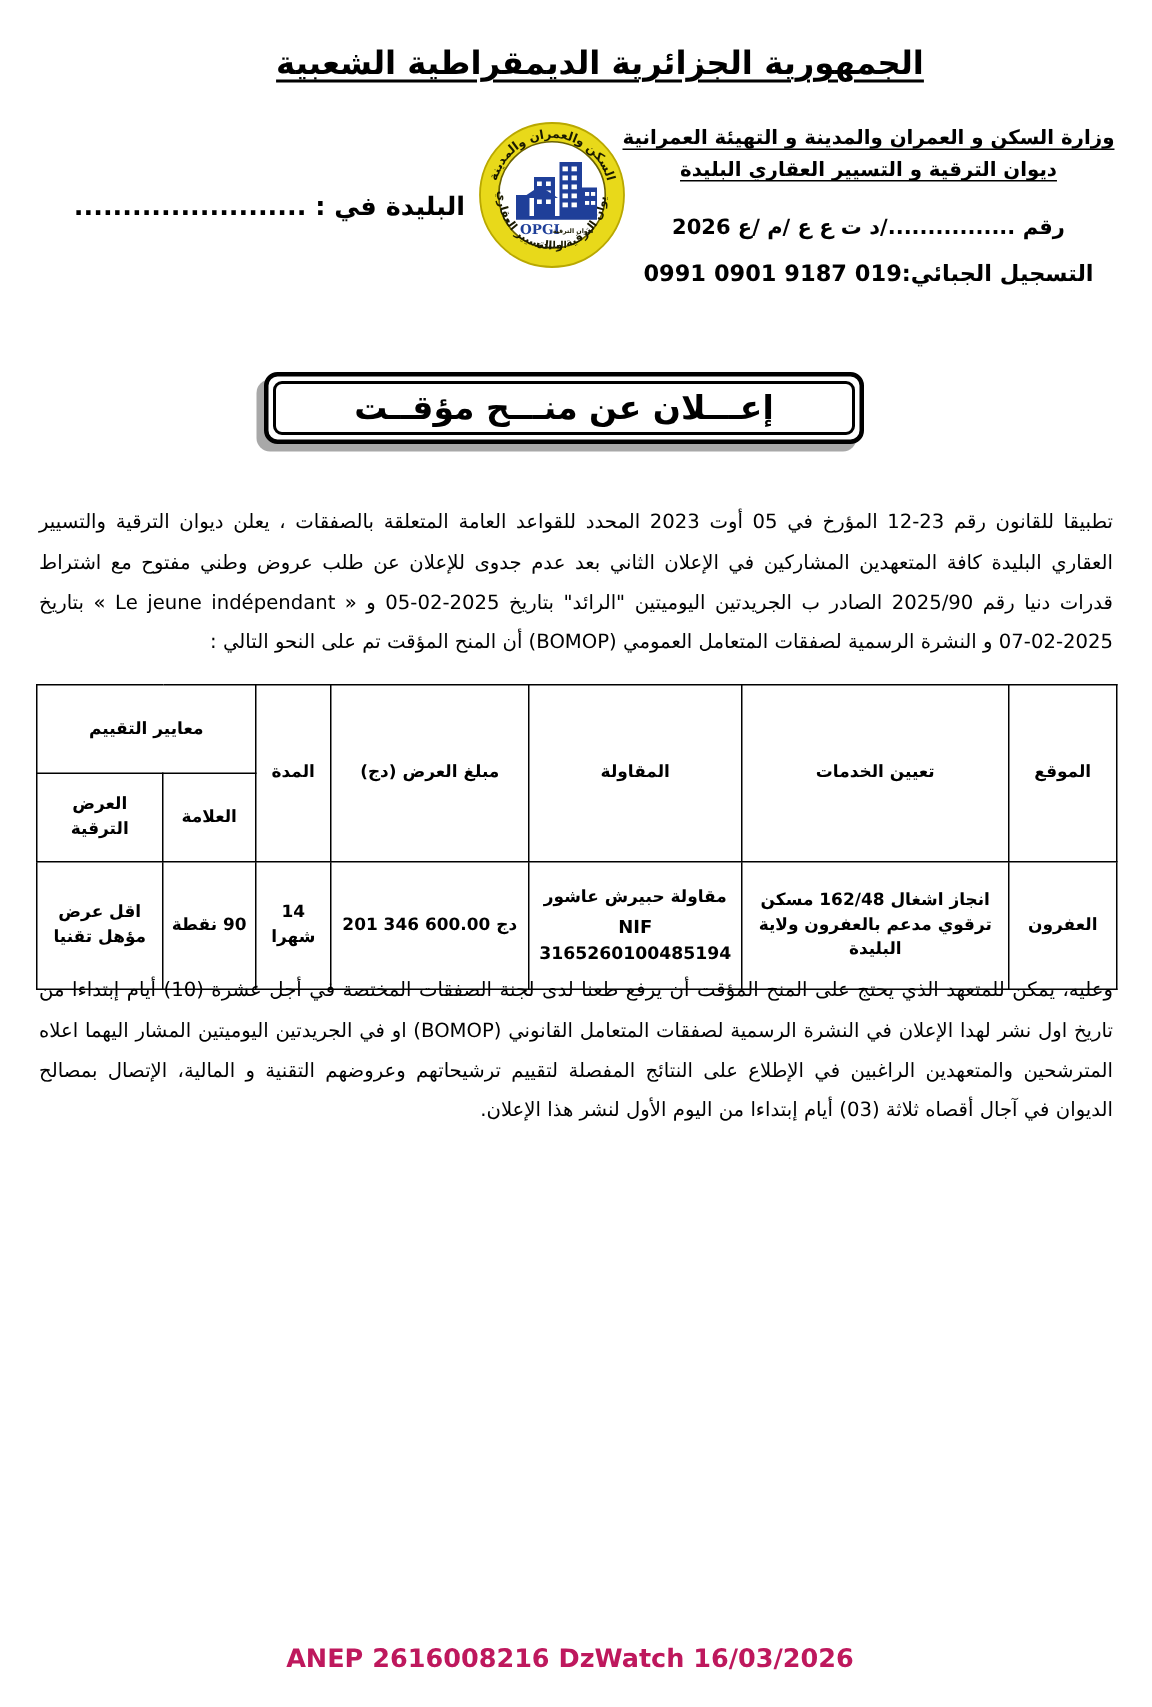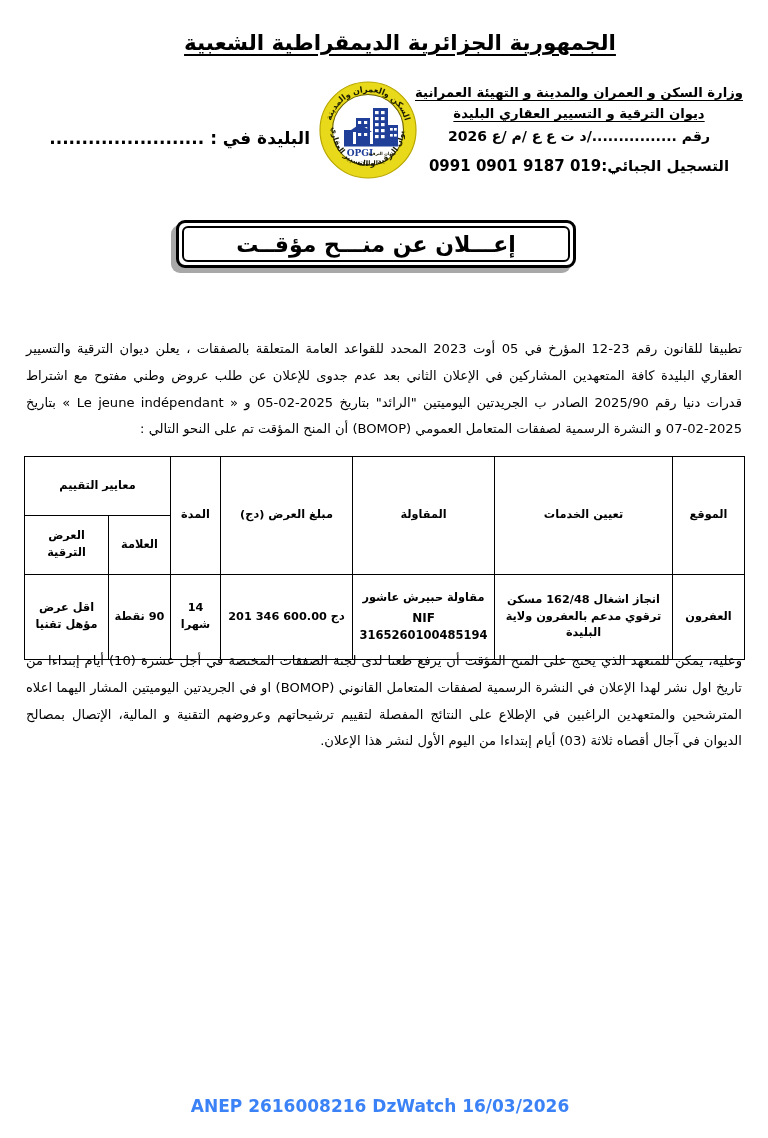--- a/index.html
+++ b/index.html
@@ -53,21 +53,21 @@
     text-decoration: underline;
     text-underline-offset: 3px;
     white-space: nowrap;
   }
   .ministry-line.second {
     font-size: 13.2px;
   }
   .ref-line {
     font-size: 14px;
     font-weight: bold;
-    margin-top: 0;
+    margin-top: 16px;
     white-space: nowrap;
     direction: rtl;
   }
   .fiscal-line {
     font-size: 15px;
     font-weight: bold;
     margin-top: 7px;
     white-space: nowrap;
     direction: rtl;
   }
@@ -90,21 +90,21 @@
     top: 80px;
     left: 318px;
     width: 100px;
     height: 100px;
   }
   .logo svg { display: block; width: 100px; height: 100px; }
 
   
   .title-box-wrap {
     position: absolute;
-    top: 220px;
+    top: 248px;
     left: 176px;
     width: 400px;
     height: 48px;
   }
   .title-shadow {
     position: absolute;
     top: 5px;
     left: -5px;
     width: 400px;
     height: 48px;
@@ -213,21 +213,21 @@
 
   
   .footer-anep {
     position: absolute;
     top: 1096px;
     left: 0;
     width: 760px;
     text-align: center;
     font-size: 17px;
     font-weight: bold;
-    color: #3b82f6;
+    color: #be185d;
     direction: ltr;
     font-family: "DejaVu Sans", "Liberation Sans", sans-serif;
   }
 </style>
 </head>
 <body>
 
 <div class="page">
 
   <div class="republic-title">الجمهورية الجزائرية الديمقراطية الشعبية</div>

